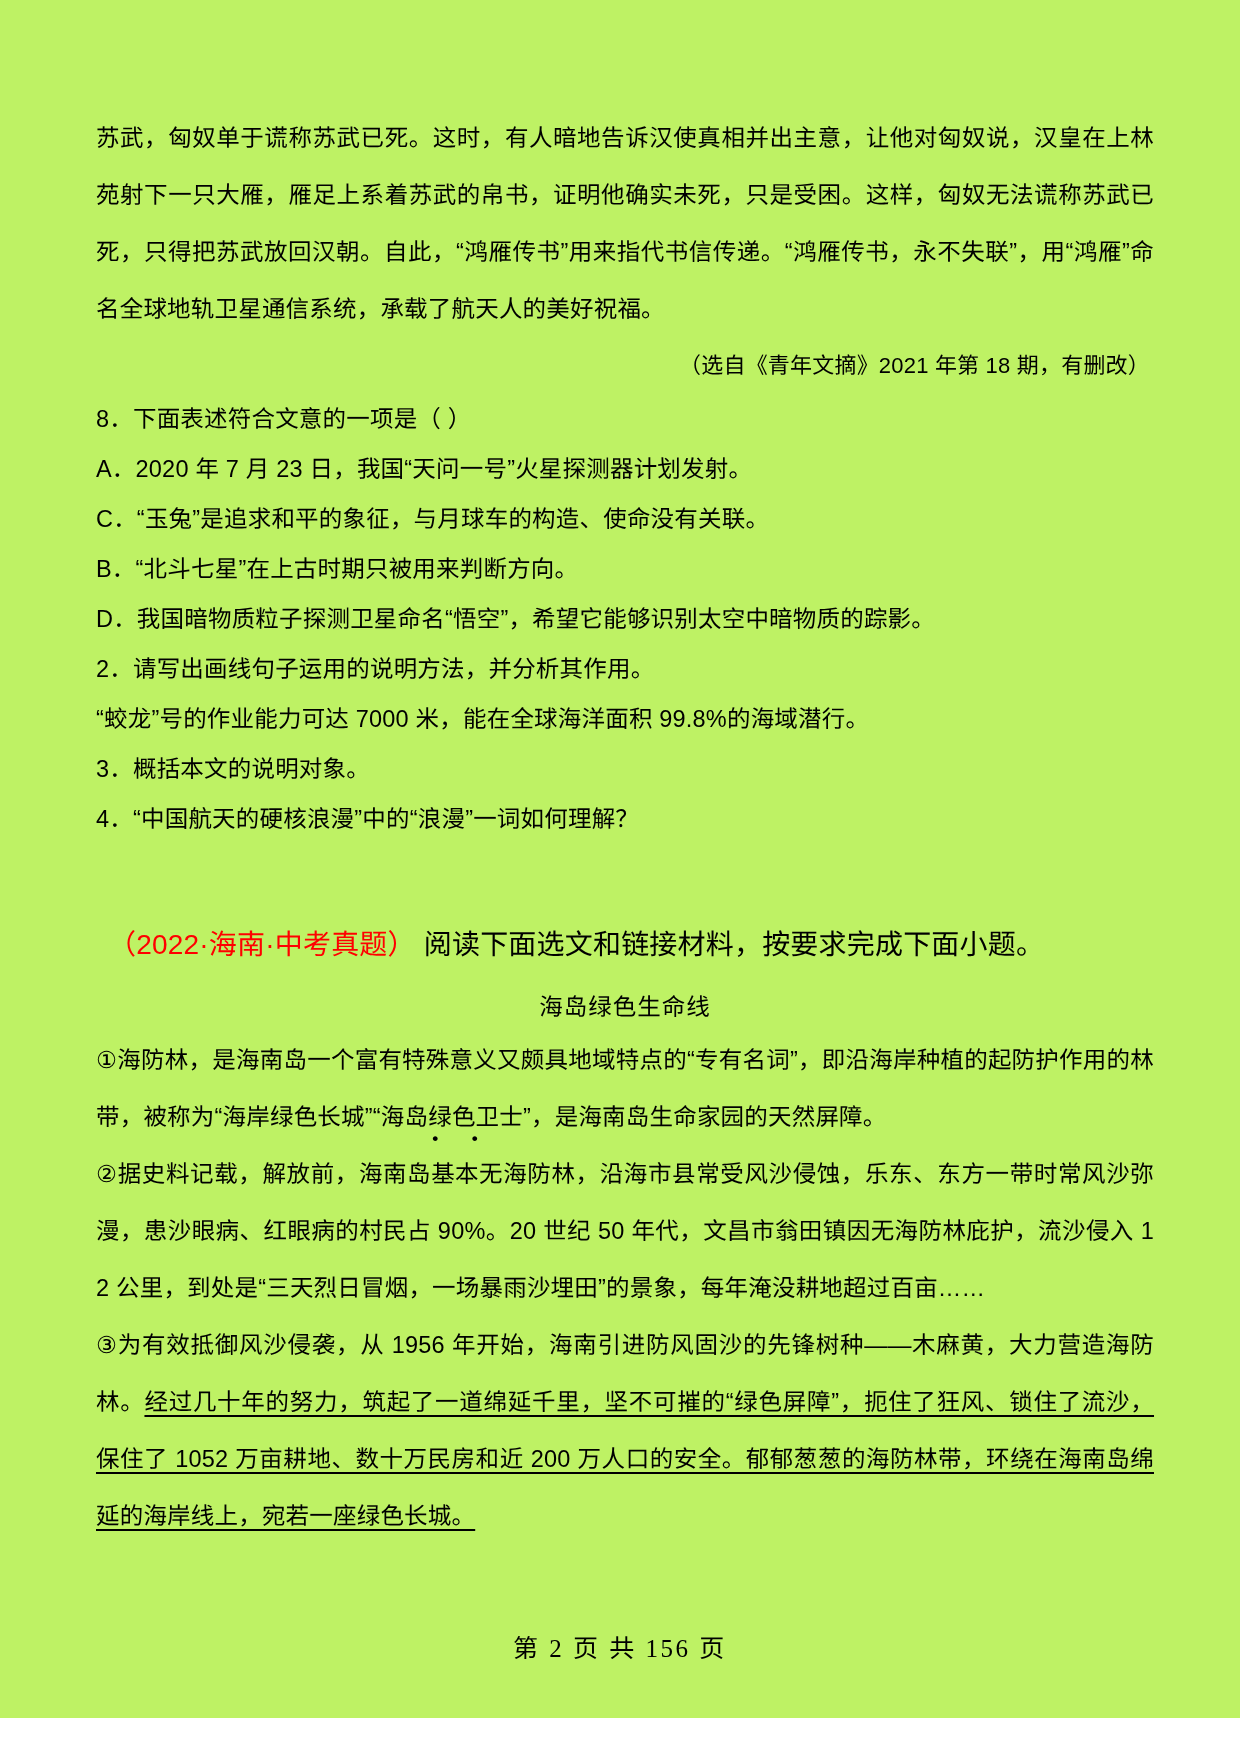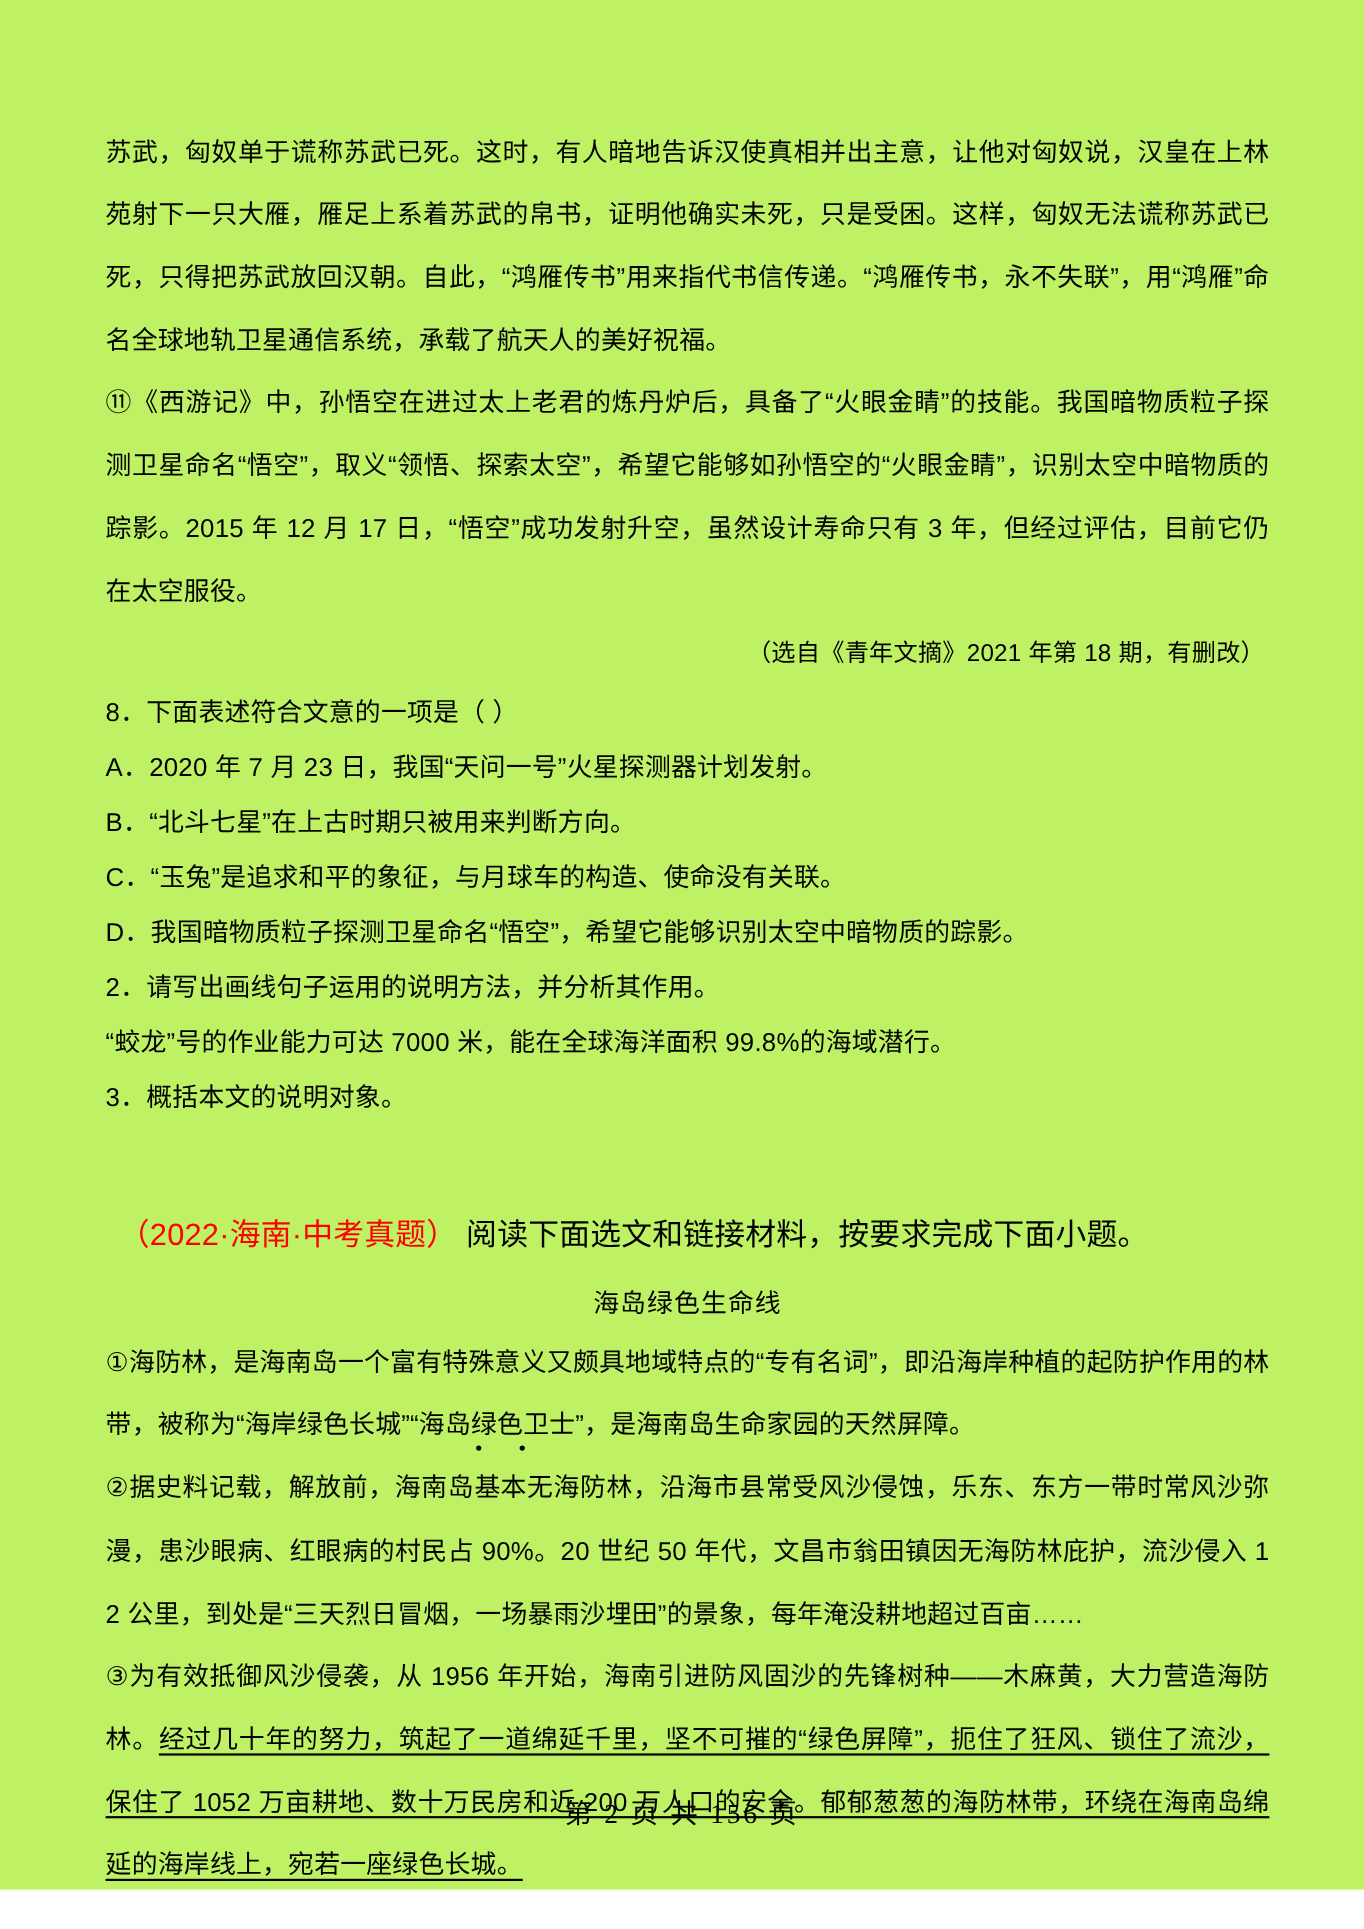--- a/index.html
+++ b/index.html
@@ -108,35 +108,35 @@
   }
 </style>
 </head>
 <body>
 
 <div class="page">
   <div class="content">
 
     <p class="para">苏武，匈奴单于谎称苏武已死。这时，有人暗地告诉汉使真相并出主意，让他对匈奴说，汉皇在上林苑射下一只大雁，雁足上系着苏武的帛书，证明他确实未死，只是受困。这样，匈奴无法谎称苏武已死，只得把苏武放回汉朝。自此，“鸿雁传书”用来指代书信传递。“鸿雁传书，永不失联”，用“鸿雁”命名全球地轨卫星通信系统，承载了航天人的美好祝福。</p>
 
-    <p class="para">⑪《西游记》中，孙悟空在进过太上老君的炼丹炉后，具备了“火眼金睛”的技能。我国暗物质粒子探测卫星命名“悟空”，取义“领悟、探索太空”，希望它能够如孙悟空的“火眼金睛”，识别太空中暗物质的踪影。2015 年 12 月 17 日，“悟空”成功发射升空，虽然设计寿命只有 3 年，但经过评估，目前它仍在太空服役。</p>
 
     <p class="source-line">（选自《青年文摘》2021 年第 18 期，有删改）</p>
 
     <p class="q-line">8．下面表述符合文意的一项是（    ）</p>
     <p class="q-line">A．2020 年 7 月 23 日，我国“天问一号”火星探测器计划发射。</p>
+    <p class="q-line">C．“玉兔”是追求和平的象征，与月球车的构造、使命没有关联。</p>
     <p class="q-line">B．“北斗七星”在上古时期只被用来判断方向。</p>
-    <p class="q-line">C．“玉兔”是追求和平的象征，与月球车的构造、使命没有关联。</p>
     <p class="q-line">D．我国暗物质粒子探测卫星命名“悟空”，希望它能够识别太空中暗物质的踪影。</p>
 
     <p class="q-line">2．请写出画线句子运用的说明方法，并分析其作用。</p>
     <p class="q-line">“蛟龙”号的作业能力可达 7000 米，能在全球海洋面积 99.8%的海域潜行。</p>
 
     <p class="q-line">3．概括本文的说明对象。</p>
 
+    <p class="q-line">4．“中国航天的硬核浪漫”中的“浪漫”一词如何理解？</p>
 
     <div class="gap-lg"></div>
 
     <p class="exam-head">
       <span class="exam-tag">（2022·海南·中考真题）</span><span>&nbsp;</span><span>阅读下面选文和链接材料，按要求完成下面小题。</span>
     </p>
 
     <p class="article-title">海岛绿色生命线</p>
 
     <p class="para">①海防林，是海南岛一个富有特殊意义又颇具地域特点的“专有名词”，即沿海岸种植的起防护作用的林带，被称为“海岸绿色长城”“海岛绿色卫士”，是海南岛生命家园的天然屏障。</p>

